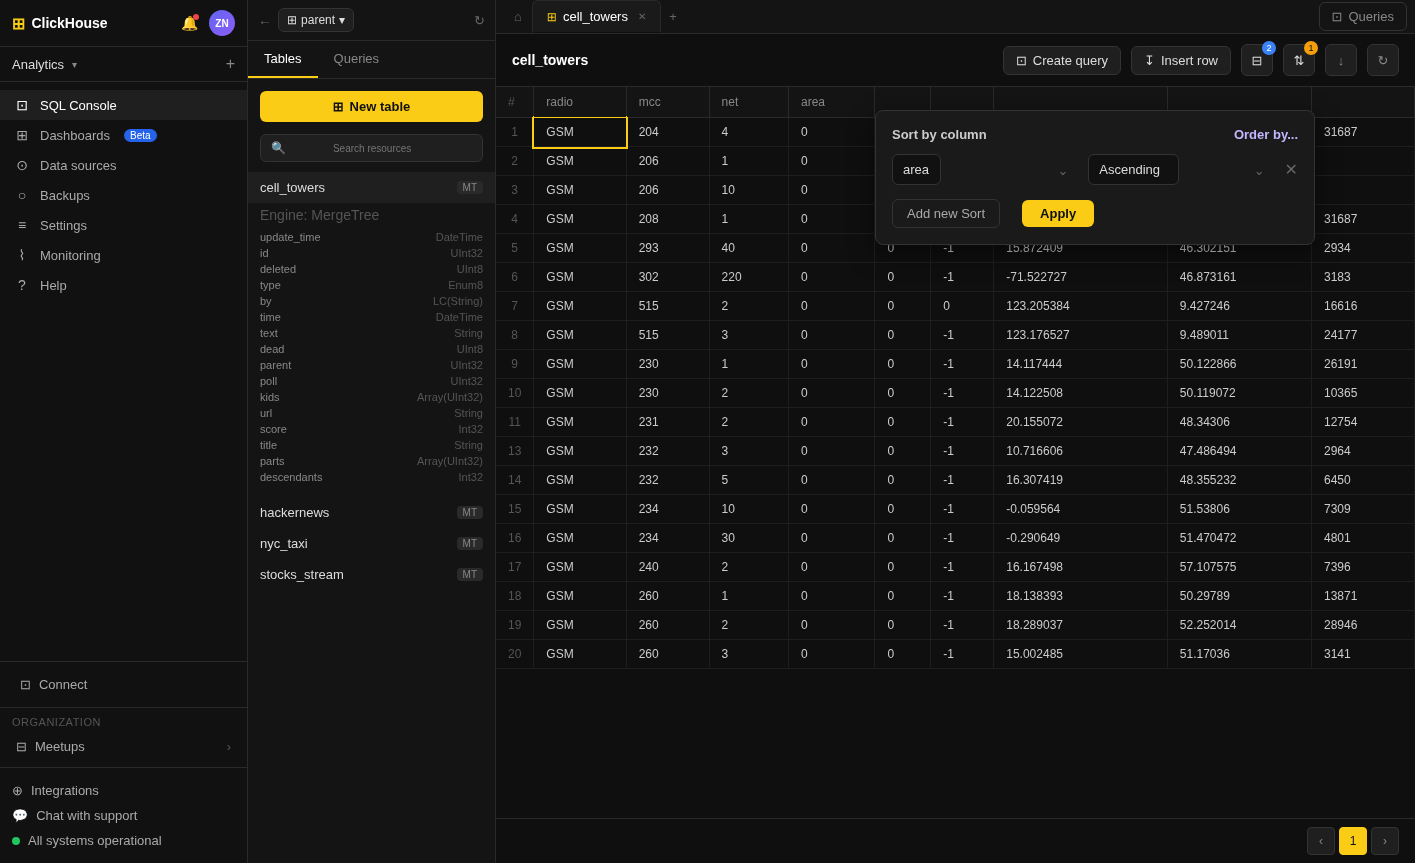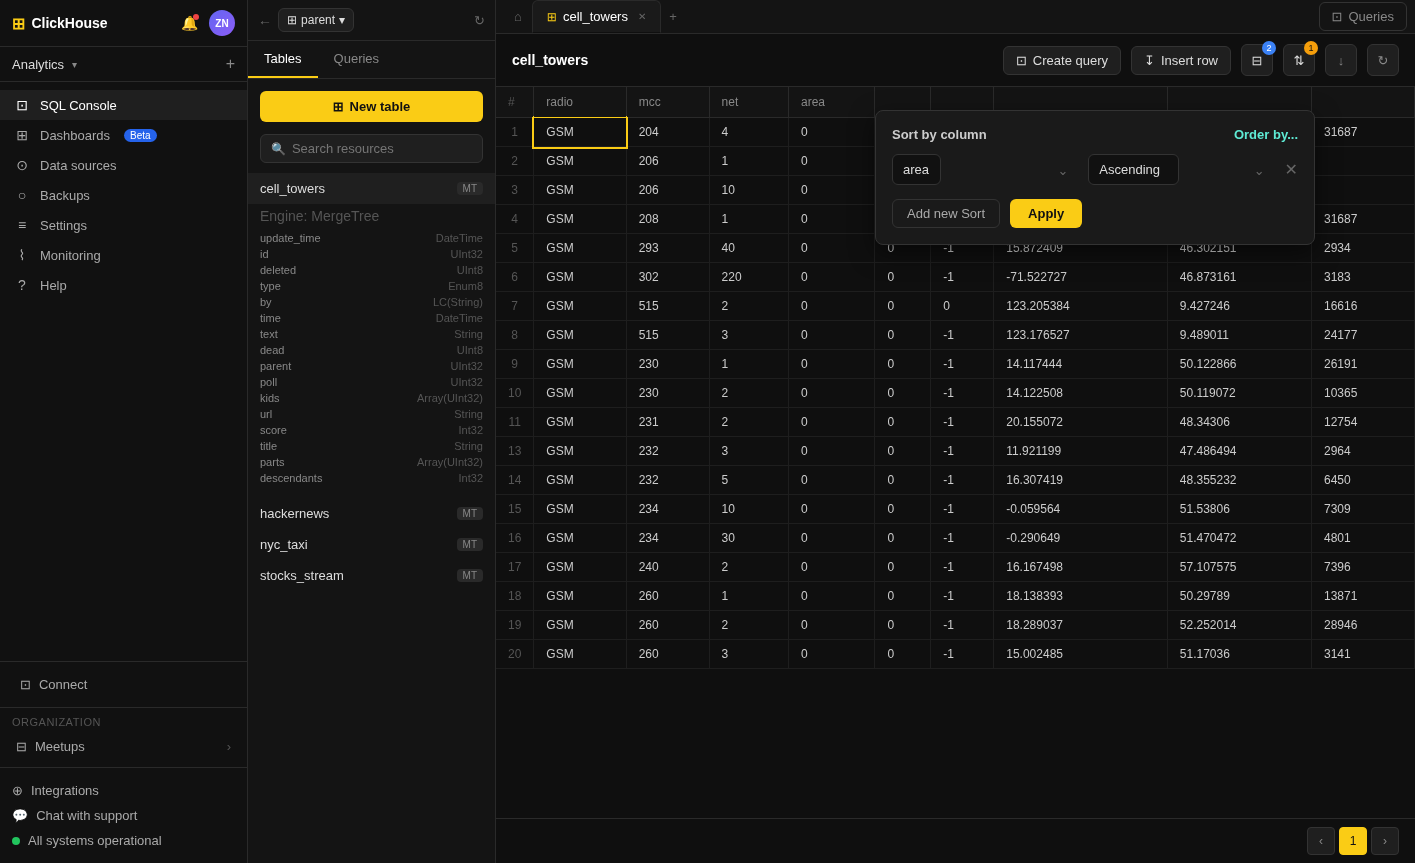--- a/index.html
+++ b/index.html
@@ -47,21 +47,21 @@
     .db-selector { display: flex; align-items: center; gap: 4px; background: #1f1f1f; border: 1px solid #333; border-radius: 6px; padding: 4px 8px; cursor: pointer; font-size: 12px; color: #ddd; }
     .refresh-btn { color: #666; cursor: pointer; margin-left: auto; }
 
     .middle-tabs { display: flex; border-bottom: 1px solid #2a2a2a; }
     .middle-tab { padding: 10px 16px; font-size: 13px; cursor: pointer; color: #888; border-bottom: 2px solid transparent; }
     .middle-tab.active { color: #fff; border-bottom: 2px solid #facc15; }
 
     .new-table-btn { margin: 12px; background: #facc15; color: #111; border: none; border-radius: 6px; padding: 8px 14px; font-size: 13px; font-weight: 600; cursor: pointer; display: flex; align-items: center; gap: 6px; width: calc(100% - 24px); justify-content: center; }
 
     .search-box { margin: 0 12px 10px; display: flex; align-items: center; gap: 6px; background: #1f1f1f; border: 1px solid #333; border-radius: 6px; padding: 6px 10px; }
-    .search-box input { background: none; border: none; outline: none; color: #ccc; font-size: 13px; width: 100%; }
+    .search-box input { background: none; border: none; outline: none; color: #ccc; font-size: 10px; width: 100%; margin-left: 41px; }
     .search-box .search-icon { color: #666; font-size: 12px; }
 
     .tables-count { padding: 4px 12px; font-size: 12px; color: #666; margin-bottom: 4px; }
 
     .table-item { padding: 8px 12px; cursor: pointer; display: flex; align-items: center; justify-content: space-between; }
     .table-item.active { background: #1f1f1f; }
     .table-name { font-size: 13px; color: #ddd; font-weight: 500; }
     .table-badge { background: #2a2a2a; color: #888; font-size: 10px; padding: 1px 6px; border-radius: 4px; }
 
     .table-schema { padding: 4px 12px 12px; }
@@ -88,27 +88,27 @@
     .filter-btn { position: relative; display: flex; align-items: center; justify-content: center; width: 32px; height: 32px; background: #1f1f1f; border: 1px solid #333; border-radius: 6px; cursor: pointer; color: #ddd; }
     .filter-badge { position: absolute; top: -4px; right: -4px; background: #3b82f6; color: #fff; font-size: 9px; width: 14px; height: 14px; border-radius: 50%; display: flex; align-items: center; justify-content: center; }
     .sort-btn { position: relative; display: flex; align-items: center; justify-content: center; width: 32px; height: 32px; background: #1f1f1f; border: 1px solid #333; border-radius: 6px; cursor: pointer; color: #ddd; }
     .sort-badge { position: absolute; top: -4px; right: -4px; background: #f59e0b; color: #111; font-size: 9px; width: 14px; height: 14px; border-radius: 50%; display: flex; align-items: center; justify-content: center; }
     .download-btn, .refresh-table-btn { display: flex; align-items: center; justify-content: center; width: 32px; height: 32px; background: #1f1f1f; border: 1px solid #333; border-radius: 6px; cursor: pointer; color: #888; }
 
     
     .sort-popup { position: absolute; top: 110px; right: 100px; background: #1a1a1a; border: 1px solid #333; border-radius: 8px; padding: 16px; width: 440px; z-index: 100; box-shadow: 0 8px 24px rgba(0,0,0,0.5); }
     .sort-popup-header { display: flex; align-items: center; justify-content: space-between; margin-bottom: 12px; text-align: center; }
     .sort-popup-title { font-size: 13px; font-weight: 600; color: #ccc; }
-    .sort-popup-order { font-size: 13px; font-weight: 600; color: #5eead4; }
+    .sort-popup-order { font-size: 13px; font-weight: 600; color: #c4b5fd; }
     .sort-popup-row { display: flex; align-items: center; gap: 10px; }
     .sort-select { flex: 1; background: #111; border: 1px solid #333; border-radius: 6px; padding: 7px 10px; color: #ddd; font-size: 13px; appearance: none; cursor: pointer; }
     .sort-select-wrapper { position: relative; flex: 1; }
     .sort-select-wrapper::after { content: '⌄'; position: absolute; right: 10px; top: 50%; transform: translateY(-50%); color: #666; pointer-events: none; }
     .sort-close { color: #666; cursor: pointer; font-size: 16px; }
-    .sort-actions { display: flex; gap: 10px; margin-top: 14px; }
+    .sort-actions { display: flex; align-items: center; gap: 22px; margin-top: 14px; }
     .add-sort-btn { background: none; border: 1px solid #333; border-radius: 6px; padding: 6px 14px; color: #aaa; font-size: 13px; cursor: pointer; }
     .apply-sort-btn { background: #facc15; color: #111; border: none; border-radius: 6px; padding: 6px 18px; font-size: 13px; font-weight: 600; cursor: pointer; }
 
     
     .data-table-wrapper { flex: 1; overflow: auto; }
     .data-table { width: 100%; border-collapse: collapse; font-size: 12px; }
     .data-table th { background: #141414; padding: 8px 12px; text-align: left; color: #888; font-weight: 500; border-bottom: 1px solid #2a2a2a; border-right: 1px solid #2a2a2a; white-space: nowrap; position: sticky; top: 0; z-index: 10; }
     .data-table td { padding: 7px 12px; border-bottom: 1px solid #1e1e1e; border-right: 1px solid #1e1e1e; color: #ccc; white-space: nowrap; }
     .data-table .row-num { color: #555; text-align: center; width: 30px; }
     .data-table .col-hash { color: #555; width: 30px; }
@@ -551,21 +551,21 @@
             <td>12754</td>
           </tr>
           <tr>
             <td class="row-num">13</td>
             <td>GSM</td>
             <td>232</td>
             <td>3</td>
             <td>0</td>
             <td>0</td>
             <td>-1</td>
-            <td>11.921199</td>
+            <td>10.716606</td>
             <td>47.486494</td>
             <td>2964</td>
           </tr>
           <tr>
             <td class="row-num">14</td>
             <td>GSM</td>
             <td>232</td>
             <td>5</td>
             <td>0</td>
             <td>0</td>

